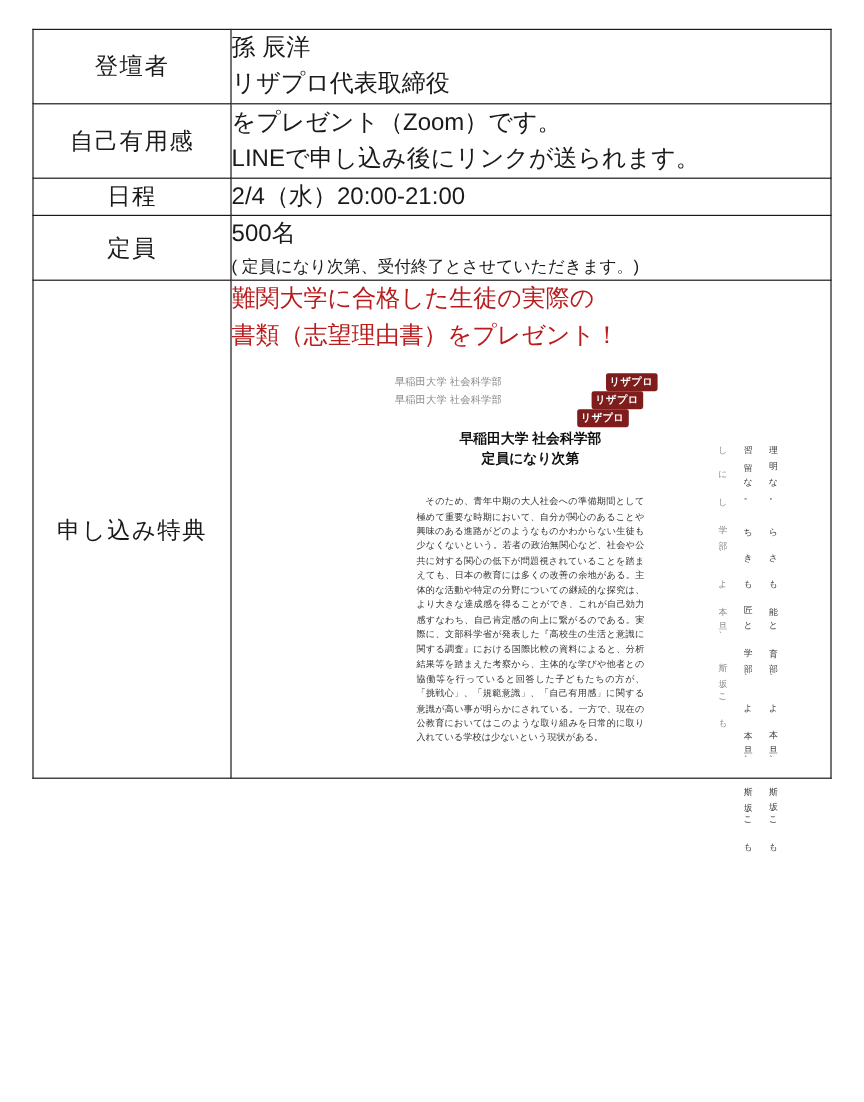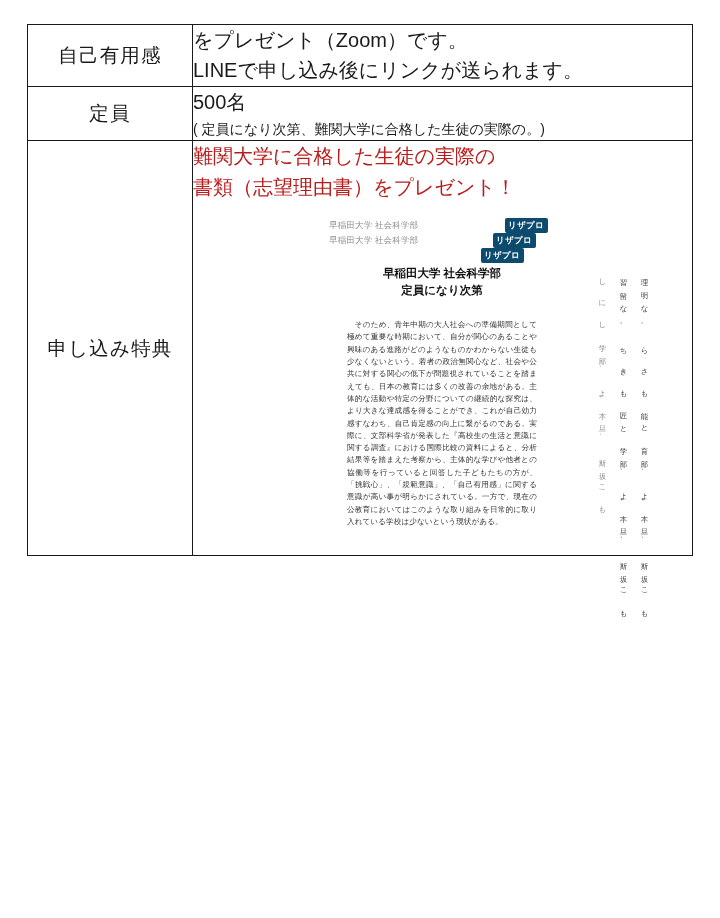--- a/index.html
+++ b/index.html
@@ -94,21 +94,21 @@
     left: 14px;
     top: 0;
     letter-spacing: 0.02em;
   }
   .stack-row .brand {
     position: absolute;
     top: -1px;
     font-size: 8.5px;
     font-weight: bold;
     color: #ffffff;
-    background: #0c4a6e;
+    background: #7f1d1d;
     padding: 1px 4px 1px 3px;
     border-radius: 2px;
     letter-spacing: 0.04em;
   }
   .stack-row.r1 .brand { left: 190px; }
   .stack-row.r2 .brand { left: 178px; }
   .stack-row.r3 .brand { left: 166px; }
   .doc-title {
     position: absolute;
     left: 22px;
@@ -154,31 +154,44 @@
   .faint { color: #8a8a8a; }
 </style>
 </head>
 <body>
 
 <div id="sheet">
 
   <table class="info">
     <tbody>
       <tr>
+        <td class="label">登壇者</td>
+        <td class="value">
+          <span class="v-line">孫 辰洋</span>
+          <span class="v-line">リザプロ代表取締役</span>
+        </td>
+      </tr>
+      <tr>
         <td class="label">自己有用感</td>
         <td class="value">
           <span class="v-line">をプレゼント（Zoom）です。</span>
           <span class="v-line">LINEで申し込み後にリンクが送られます。</span>
         </td>
       </tr>
       <tr>
+        <td class="label">日程</td>
+        <td class="value">
+          <span class="v-line">2/4（水）20:00-21:00</span>
+        </td>
+      </tr>
+      <tr>
         <td class="label">定員</td>
         <td class="value">
           <span class="v-line">500名</span>
-          <span class="sub-note">( 定員になり次第、難関大学に合格した生徒の実際の。)</span>
+          <span class="sub-note">( 定員になり次第、受付終了とさせていただきます。)</span>
         </td>
       </tr>
       <tr>
         <td class="label">申し込み特典</td>
         <td class="value bonus-value">
           <div class="bonus-text">
             <span class="v-line">難関大学に合格した生徒の実際の</span>
             <span class="v-line">書類（志望理由書）をプレゼント！</span>
           </div>
 

